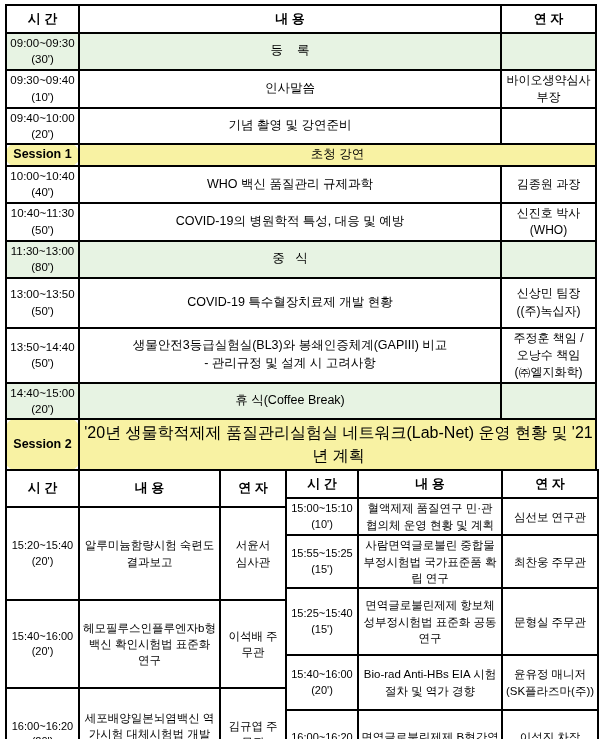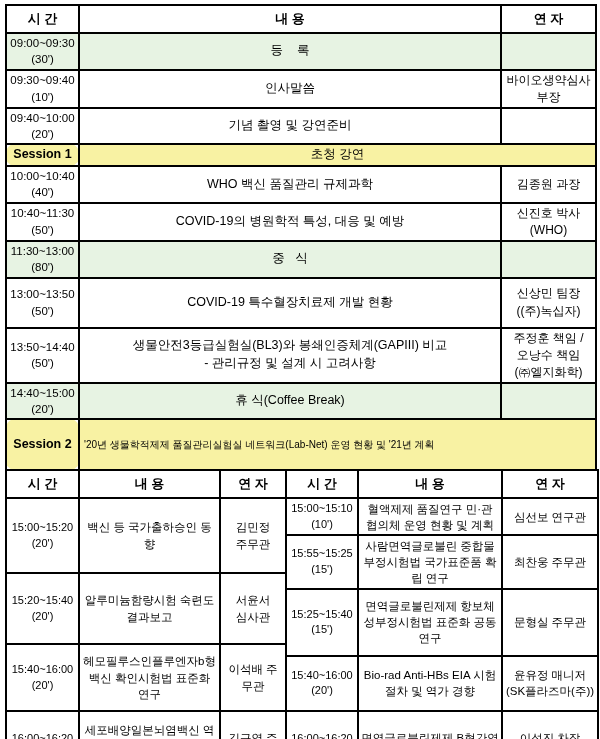--- a/index.html
+++ b/index.html
@@ -26,21 +26,21 @@
   .time { font-size:11.5px;margin-top:34px; }
   .ct { font-size:12.5px; }
   .sp { font-size:12px; }
   .bl .ct, .br .ct { font-size:11.5px; }
   .bl .sp, .br .sp { font-size:11.5px;margin-left:12px; }
   .bl .time, .br .time { font-size:11px; }
   .green { background:#e7f3e3; }
   .yellow { background:#f8f2a3; }
   .session-label { font-weight:bold; font-size:12.5px;border-radius:9px; }
   .session-title { font-size:12.5px; }
-  .session-title.left { text-align:left; padding-left:4px; font-size:10px; }
+  .session-title.left { text-align:center; padding-left:4px; font-size:16px; }
 </style>
 </head>
 <body>
 
 <div class="doc">
 
   <table class="top">
     <colgroup>
         <col style="width:73px">
         <col style="width:422px">
@@ -133,26 +133,20 @@
           <col style="width:73px">
           <col style="width:141px">
           <col style="width:66px">
         </colgroup>
       <tbody>
           <tr style="height:28px">
         <td class="hd">시 간</td>
         <td class="hd">내 용</td>
         <td class="hd">연 자</td>
       </tr>
-      <tr style="height:75px">
-        <td class="time"><div>15:00~15:20</div><div>(20')</div></td>
-        <td class="ct">백신 등 국가출하승인 동향</td>
-        <td class="sp">김민정
-주무관</td>
-      </tr>
       <tr style="height:71px">
         <td class="time"><div>15:20~15:40</div><div>(20')</div></td>
         <td class="ct">알루미늄함량시험 숙련도 결과보고</td>
         <td class="sp">서윤서
 심사관</td>
       </tr>
       <tr style="height:67px">
         <td class="time"><div>15:40~16:00</div><div>(20')</div></td>
         <td class="ct">헤모필루스인플루엔자b형 백신 확인시험법 표준화 연구</td>
         <td class="sp">이석배 주무관</td>

